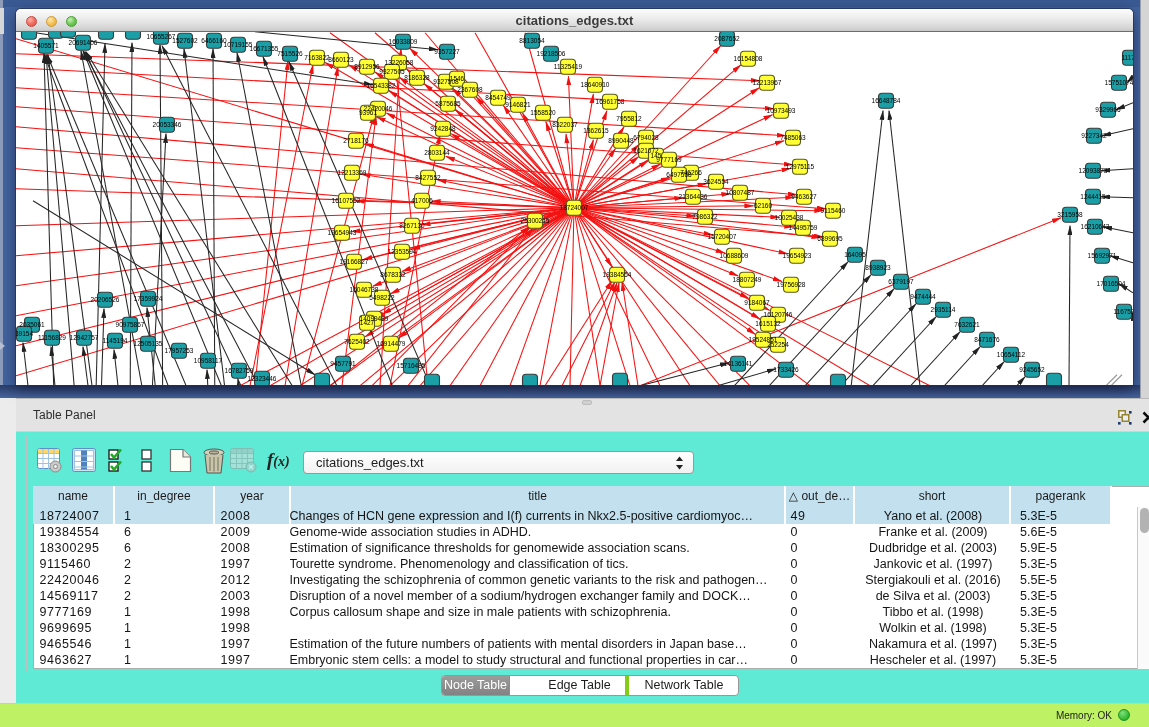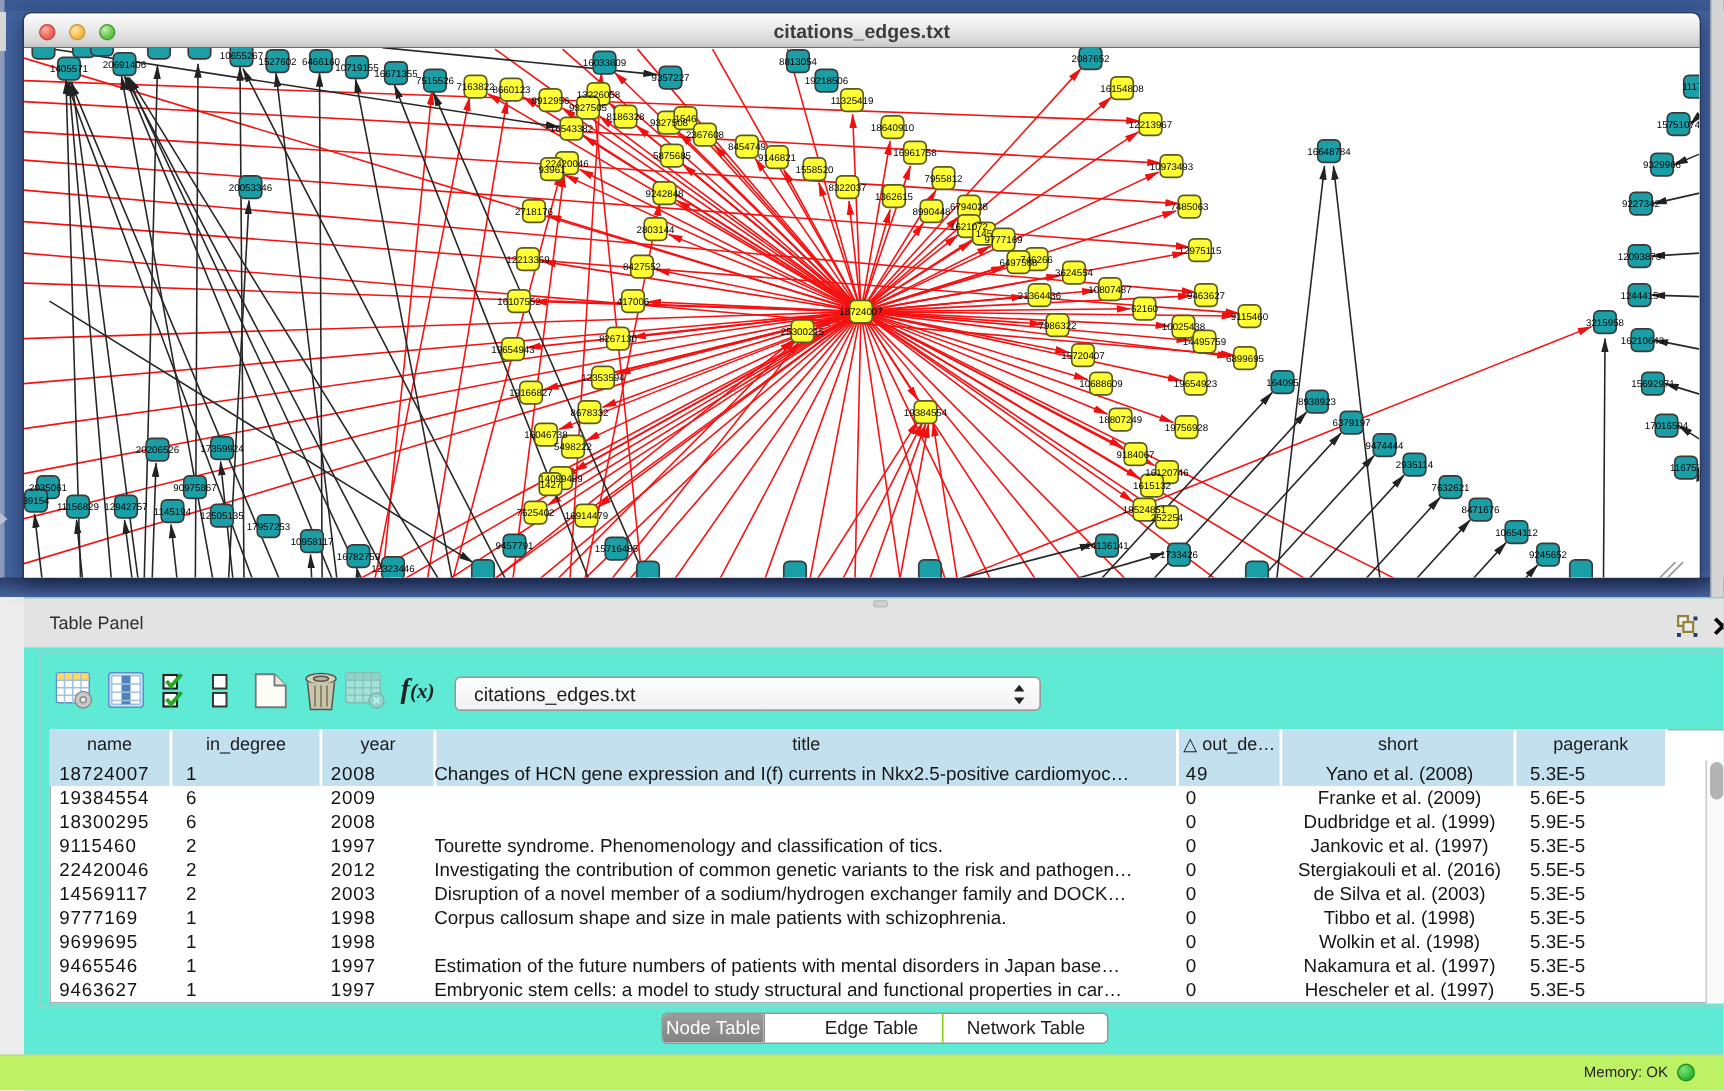--- a/index.html
+++ b/index.html
@@ -23,21 +23,21 @@
 #tview{left:17px;top:87px;width:1118px;height:183px;background:#fff;border:1px solid #adadad;border-right:none}
 .hc{position:absolute;top:0;height:38px;background:#c3e0ef;border-right:2px solid #fff;font-size:12px;color:#1b1b1b;text-align:center;line-height:21px}
 .row{position:absolute;left:17px;width:1103px;height:16px;font-size:12.5px;color:#151515;white-space:nowrap}
 .num{letter-spacing:.55px}
 .c{position:absolute;top:0;line-height:16px}
 #sbar{left:1121px;top:108px;width:14px;height:162px;background:#fafafa;border-left:1px solid #c8c8c8}
 #thumb{left:2px;top:1px;width:9px;height:25px;background:#b3b3b3;border-radius:5px}
 #tabs{left:425px;top:276px;width:298px;height:21px;border:1px solid #979797;border-radius:4px;background:#fff;font-size:12.5px}
 .tab{position:absolute;top:0;height:19px;line-height:19px;text-align:center;color:#1c1c1c}
 #tab1{left:0;width:68px;background:linear-gradient(#9c9c9c,#828282);color:#fff;border-radius:3px 0 0 3px;border-right:1px solid #8d8d8d}
-#tab2{left:92px;width:95px;border-right:1px solid #84cc16}
+#tab2{left:92px;width:95px;border-right:4px solid #84cc16}
 #tab3{left:188px;width:108px}
 #status{left:0;top:703px;width:1149px;height:24px;background:#bef264;border-top:1px solid #cacaca}
 #mem{right:37px;top:6px;font-size:10px;color:#222}
 #memdot{right:19px;top:5px;width:12px;height:12px;border-radius:50%;background:radial-gradient(circle at 35% 30%,#7fe07f,#2db82d 70%);border:1px solid #1f8f1f}
 .icon{position:absolute;top:49px}
 </style></head><body>
 <div id="desktop" class="abs">
   <div id="lcol" class="abs"></div>
     <div class="abs" style="left:0;top:342px;width:0;height:0;border-top:4px solid transparent;border-bottom:4px solid transparent;border-left:5px solid #b9c2d4"></div>
     <div id="band" class="abs"></div>
@@ -601,46 +601,48 @@
       <span class="c num" style="left:187.5px">2008</span>
       <span class="c" style="left:256.5px;max-width:497px;overflow:hidden">Changes of HCN gene expression and I(f) currents in Nkx2.5‑positive cardiomyoc…</span>
       <span class="c num" style="left:757.5px">49</span>
       <span class="c" style="left:822px;width:156px;text-align:center">Yano et al. (2008)</span>
       <span class="c" style="left:987px">5.3E‑5</span>
     </div>
 <div class="row" style="top:125px">
       <span class="c num" style="left:6.5px">19384554</span>
       <span class="c num" style="left:91px">6</span>
       <span class="c num" style="left:187.5px">2009</span>
+      <span class="c" style="left:256.5px;max-width:497px;overflow:hidden">Genome‑wide association studies in ADHD.</span>
       <span class="c num" style="left:757.5px">0</span>
       <span class="c" style="left:822px;width:156px;text-align:center">Franke et al. (2009)</span>
       <span class="c" style="left:987px">5.6E‑5</span>
     </div>
 <div class="row" style="top:141px">
       <span class="c num" style="left:6.5px">18300295</span>
       <span class="c num" style="left:91px">6</span>
       <span class="c num" style="left:187.5px">2008</span>
-      <span class="c num" style="left:757.5px">0</span>
-      <span class="c" style="left:822px;width:156px;text-align:center">Dudbridge et al. (1999)</span>
+      <span class="c" style="left:256.5px;max-width:497px;overflow:hidden">Estimation of significance thresholds for genomewide association scans.</span>
+      <span class="c num" style="left:757.5px">0</span>
+      <span class="c" style="left:822px;width:156px;text-align:center">Dudbridge et al. (2003)</span>
       <span class="c" style="left:987px">5.9E‑5</span>
     </div>
 <div class="row" style="top:157px">
       <span class="c num" style="left:6.5px">9115460</span>
       <span class="c num" style="left:91px">2</span>
       <span class="c num" style="left:187.5px">1997</span>
       <span class="c" style="left:256.5px;max-width:497px;overflow:hidden">Tourette syndrome. Phenomenology and classification of tics.</span>
       <span class="c num" style="left:757.5px">0</span>
       <span class="c" style="left:822px;width:156px;text-align:center">Jankovic et al. (1997)</span>
       <span class="c" style="left:987px">5.3E‑5</span>
     </div>
 <div class="row" style="top:173px">
       <span class="c num" style="left:6.5px">22420046</span>
       <span class="c num" style="left:91px">2</span>
       <span class="c num" style="left:187.5px">2012</span>
-      <span class="c" style="left:256.5px;max-width:497px;overflow:hidden">Investigating the contribution of common genetic variants to the risk and pathogen…</span>
+      <span class="c" style="left:256.5px;max-width:497px;overflow:hidden">Investigating the schizophrenia of common genetic variants to the risk and pathogen…</span>
       <span class="c num" style="left:757.5px">0</span>
       <span class="c" style="left:822px;width:156px;text-align:center">Stergiakouli et al. (2016)</span>
       <span class="c" style="left:987px">5.5E‑5</span>
     </div>
 <div class="row" style="top:189px">
       <span class="c num" style="left:6.5px">14569117</span>
       <span class="c num" style="left:91px">2</span>
       <span class="c num" style="left:187.5px">2003</span>
       <span class="c" style="left:256.5px;max-width:497px;overflow:hidden">Disruption of a novel member of a sodium/hydrogen exchanger family and DOCK…</span>
       <span class="c num" style="left:757.5px">0</span>

